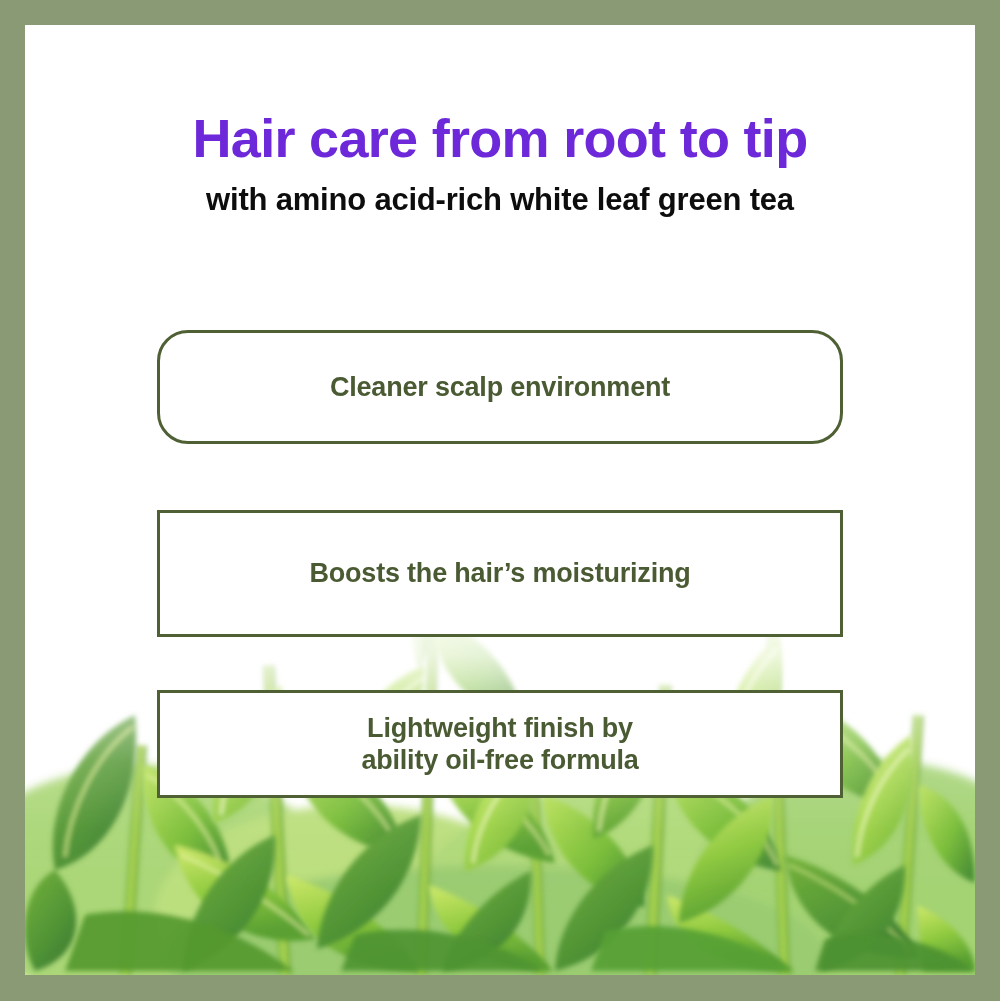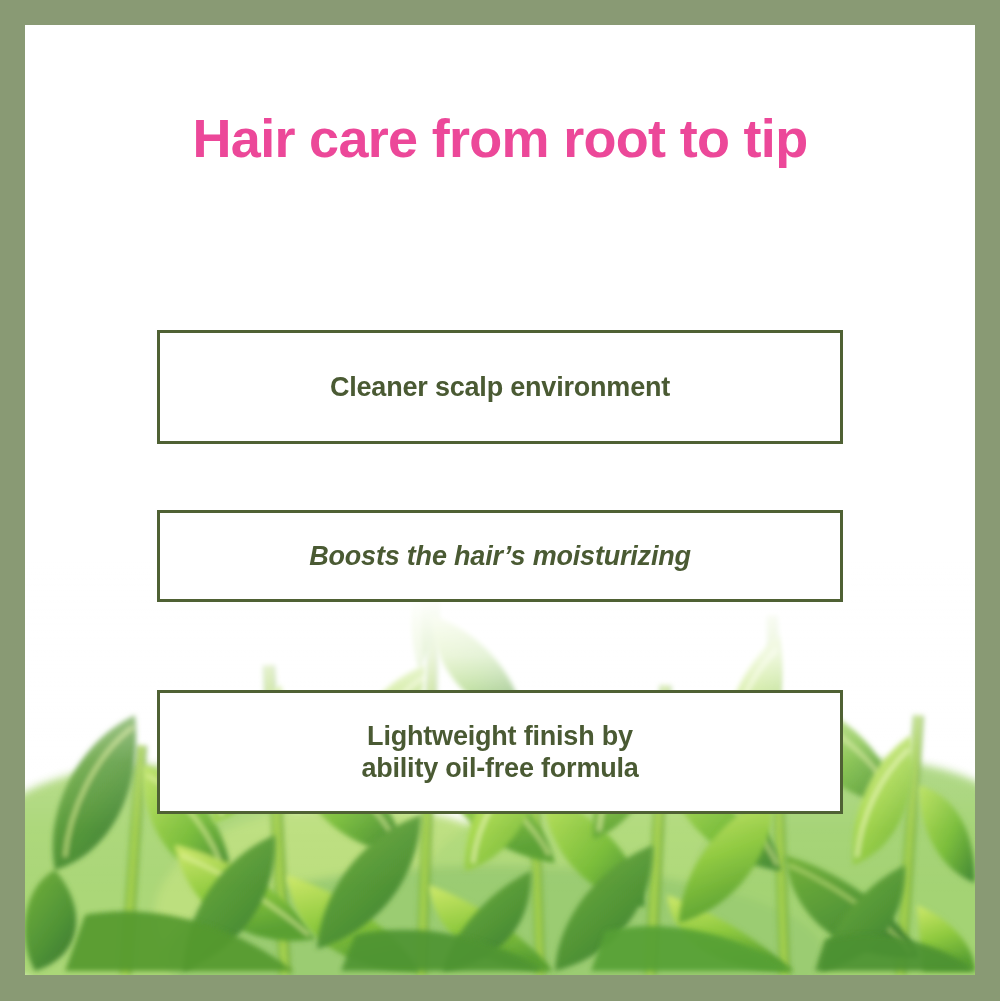--- a/index.html
+++ b/index.html
@@ -53,21 +53,21 @@
   #headline-block {
     position:absolute;
     left:0; top:85px;
     width:950px;
     text-align:center;
     z-index:6;
   }
   #main-title {
     font-size:54px;
     font-weight:bold;
-    color:#ec4899;
+    color:#6d28d9;
     letter-spacing:-0.7px;
     line-height:1.06;
   }
   #sub-title {
     margin-top:16px;
     font-size:31px;
     font-weight:bold;
     color:#0d0d0d;
     letter-spacing:-0.2px;
     line-height:1.1;
@@ -78,23 +78,23 @@
     position:absolute;
     left:132px;
     width:686px;
     background:#ffffff;
     border:3px solid #4f6134;
     display:flex;
     align-items:center;
     justify-content:center;
     z-index:6;
   }
-  #feature-box-1 { top:305px; height:114px; }
-  #feature-box-2 { top:485px; height:92px;font-style:italic; }
-  #feature-box-3 { top:665px; height:124px; }
+  #feature-box-1 { top:305px; height:114px;border-radius:31px; }
+  #feature-box-2 { top:485px; height:127px; }
+  #feature-box-3 { top:665px; height:108px; }
 
   .feature-text {
     font-size:27px;
     font-weight:bold;
     color:#4a5a33;
     text-align:center;
     line-height:1.2;
     letter-spacing:-0.2px;
     padding:0 14px;
   }
@@ -231,20 +231,21 @@
           <path d="M330 520 C 404 504, 476 528, 520 556 L 316 556 Z" fill="#4f9432"></path>
           <path d="M580 516 C 654 500, 724 526, 766 556 L 566 556 Z" fill="#56a034"></path>
           <path d="M800 524 C 862 510, 920 532, 950 556 L 790 556 Z" fill="#4d9230"></path>
         </g>
       </svg>
       <div id="plant-fade"></div>
     </div>
 
     <div id="headline-block">
       <div id="main-title">Hair care from root to tip</div>
+      <div id="sub-title">with amino acid-rich white leaf green tea</div>
     </div>
 
     <div class="feature-box" id="feature-box-1">
       <div class="feature-text">
         <span>Cleaner scalp environment</span>
       </div>
     </div>
 
     <div class="feature-box" id="feature-box-2">
       <div class="feature-text">

